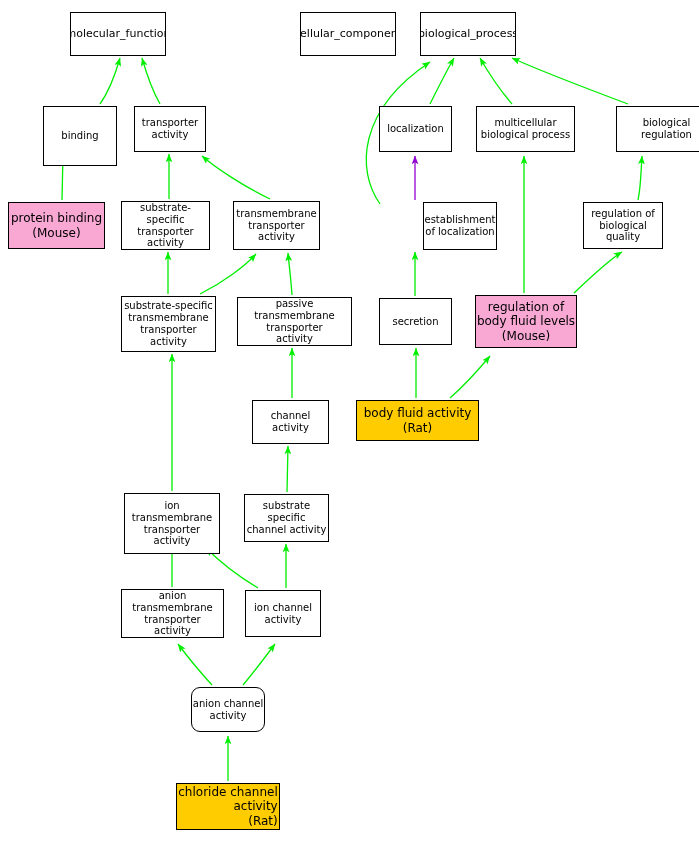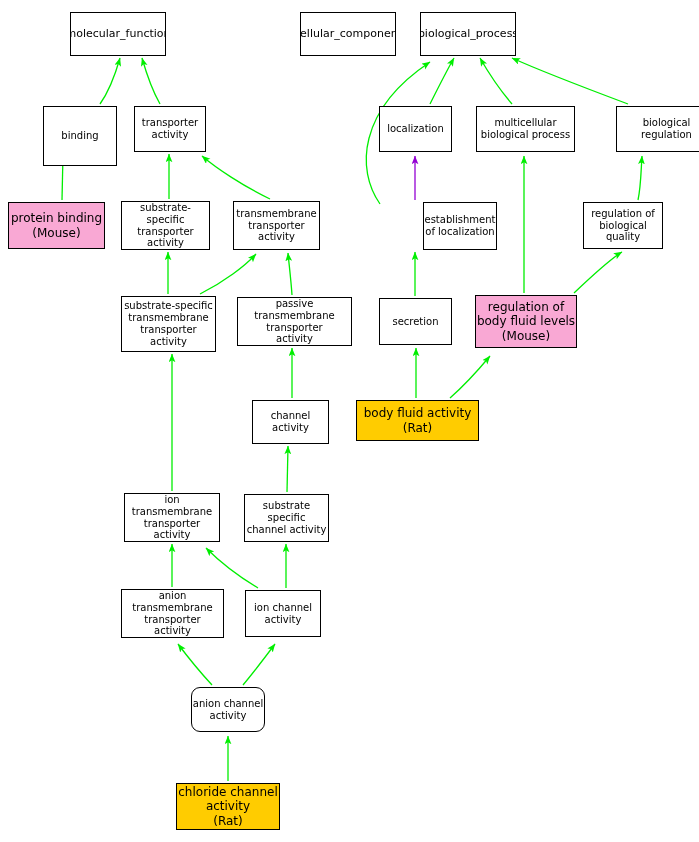--- a/index.html
+++ b/index.html
@@ -120,29 +120,29 @@
       <div class="node plain" style="left: 237px; top: 297px; width: 115px; height: 49px;">passive transmembrane
 transporter
 activity</div>
       <div class="node plain" style="left: 379px; top: 298px; width: 73px; height: 47px;">secretion</div>
       <div class="node annotated mouse" style="left: 475px; top: 295px; width: 102px; height: 53px;">regulation of
 body fluid levels
 (Mouse)</div>
       <div class="node plain" style="left: 252px; top: 400px; width: 77px; height: 44px;">channel activity</div>
       <div class="node annotated rat" style="left: 356px; top: 400px; width: 123px; height: 41px;">body fluid activity
 (Rat)</div>
-      <div class="node plain" style="left: 124px; top: 493px; width: 96px; height: 49px;">ion transmembrane
+      <div class="node plain" style="left: 124px; top: 493px; width: 96px; height: 61px;">ion transmembrane
 transporter
 activity</div>
       <div class="node plain" style="left: 244px; top: 494px; width: 85px; height: 48px;">substrate specific
 channel activity</div>
       <div class="node plain" style="left: 121px; top: 589px; width: 103px; height: 49px;">anion transmembrane
 transporter
 activity</div>
       <div class="node plain" style="left: 245px; top: 590px; width: 76px; height: 47px;">ion channel
 activity</div>
       <div class="node plain" style="left: 191px; top: 687px; width: 74px; height: 45px; border-radius: 9px;">anion channel
 activity</div>
-      <div class="node annotated rat" style="left: 176px; top: 783px; width: 104px; height: 47px;">chloride channel
+      <div class="node annotated rat" style="left: 176px; top: 783px; width: 104px; height: 47px; text-align: right;">chloride channel
 activity
 (Rat)</div>
     </div>
 </div>
 
 </body></html>

